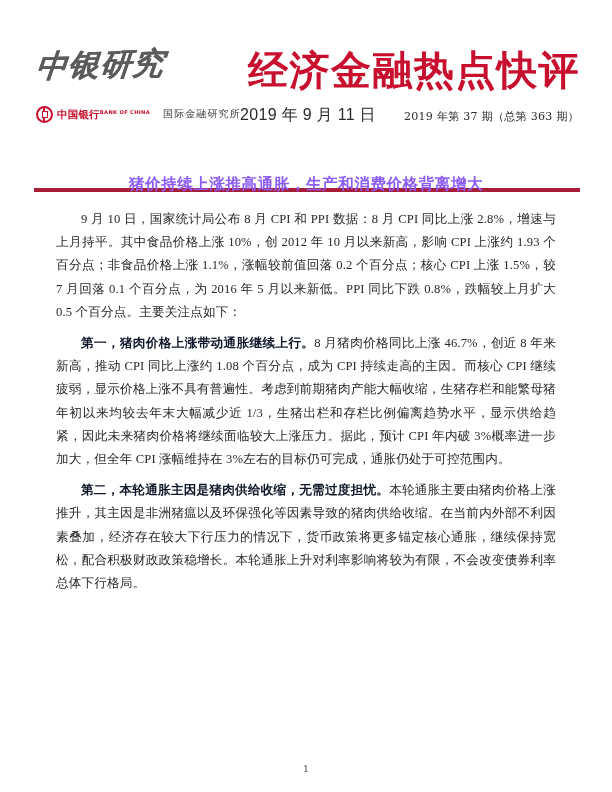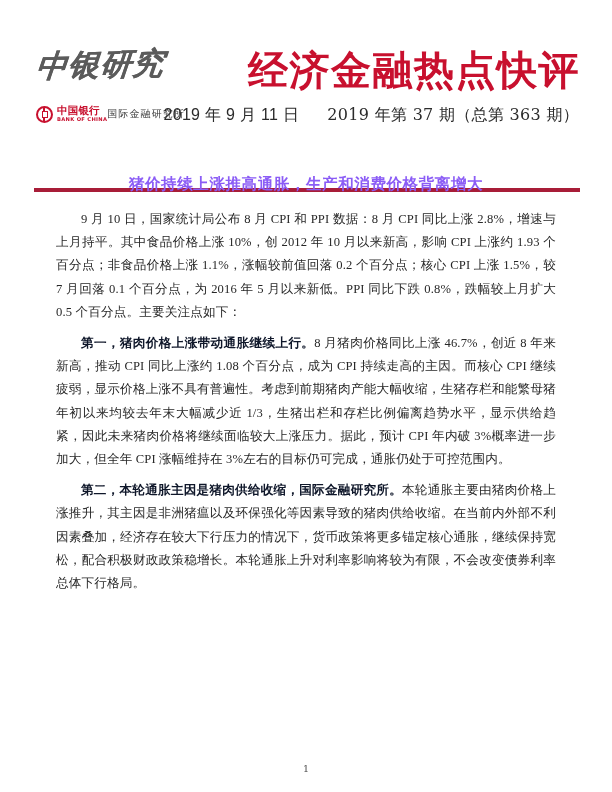--- a/index.html
+++ b/index.html
@@ -99,22 +99,22 @@
     position: absolute;
     left: 7.4px;
     top: 11.5px;
     width: 1.8px;
     height: 4.5px;
     background: #C8102E;
   }
 
   .boc-names {
     display: flex;
-    flex-direction: column;
     justify-content: center;
+    margin-right: 13px;
   }
   .boc-cn {
     font-family: "DejaVu Sans", "Liberation Sans", sans-serif;
     font-size: 10.5px;
     line-height: 11px;
     font-weight: 700;
     color: #C8102E;
     letter-spacing: 0.2px;
     white-space: nowrap;
   }
@@ -160,21 +160,21 @@
   }
   .issue-date {
     font-family: Liberation Sans, sans-serif;
     font-size: 16px;
     color: #2b2b2b;
     letter-spacing: 0.3px;
     margin-right: 28px;
   }
   .issue-no {
     font-family: "DejaVu Serif", "Liberation Serif", serif;
-    font-size: 16px;
+    font-size: 11px;
     color: #2b2b2b;
     letter-spacing: 0.3px;
   }
 
   .mast-rule {
     position: absolute;
     left: 34px;
     top: 142px;
     width: 546px;
     height: 3.5px;
@@ -272,21 +272,21 @@
 
     <p class="body">
       <b></b><span>9 月 10 日，国家统计局公布 8 月 CPI 和 PPI 数据：8 月 CPI 同比上涨 2.8%，增速与上月持平。其中食品价格上涨 10%，创 2012 年 10 月以来新高，影响 CPI 上涨约 1.93 个百分点；非食品价格上涨 1.1%，涨幅较前值回落 0.2 个百分点；核心 CPI 上涨 1.5%，较 7 月回落 0.1 个百分点，为 2016 年 5 月以来新低。PPI 同比下跌 0.8%，跌幅较上月扩大 0.5 个百分点。主要关注点如下：</span>
     </p>
 
     <p class="body">
       <b>第一，猪肉价格上涨带动通胀继续上行。</b><span>8 月猪肉价格同比上涨 46.7%，创近 8 年来新高，推动 CPI 同比上涨约 1.08 个百分点，成为 CPI 持续走高的主因。而核心 CPI 继续疲弱，显示价格上涨不具有普遍性。考虑到前期猪肉产能大幅收缩，生猪存栏和能繁母猪年初以来均较去年末大幅减少近 1/3，生猪出栏和存栏比例偏离趋势水平，显示供给趋紧，因此未来猪肉价格将继续面临较大上涨压力。据此，预计 CPI 年内破 3%概率进一步加大，但全年 CPI 涨幅维持在 3%左右的目标仍可完成，通胀仍处于可控范围内。</span>
     </p>
 
     <p class="body">
-      <b>第二，本轮通胀主因是猪肉供给收缩，国际金融研究所。</b><span>本轮通胀主要由猪肉价格上涨推升，其主因是非洲猪瘟以及环保强化等因素导致的猪肉供给收缩。在当前内外部不利因素叠加，经济存在较大下行压力的情况下，货币政策将更多锚定核心通胀，继续保持宽松，配合积极财政政策稳增长。本轮通胀上升对利率影响将较为有限，不会改变债券利率总体下行格局。</span>
+      <b>第二，本轮通胀主因是猪肉供给收缩，无需过度担忧。</b><span>本轮通胀主要由猪肉价格上涨推升，其主因是非洲猪瘟以及环保强化等因素导致的猪肉供给收缩。在当前内外部不利因素叠加，经济存在较大下行压力的情况下，货币政策将更多锚定核心通胀，继续保持宽松，配合积极财政政策稳增长。本轮通胀上升对利率影响将较为有限，不会改变债券利率总体下行格局。</span>
     </p>
   </div>
 
   <div class="footer">
     <span class="page-num">1</span>
   </div>
 
 </div>
 
 </body></html>

